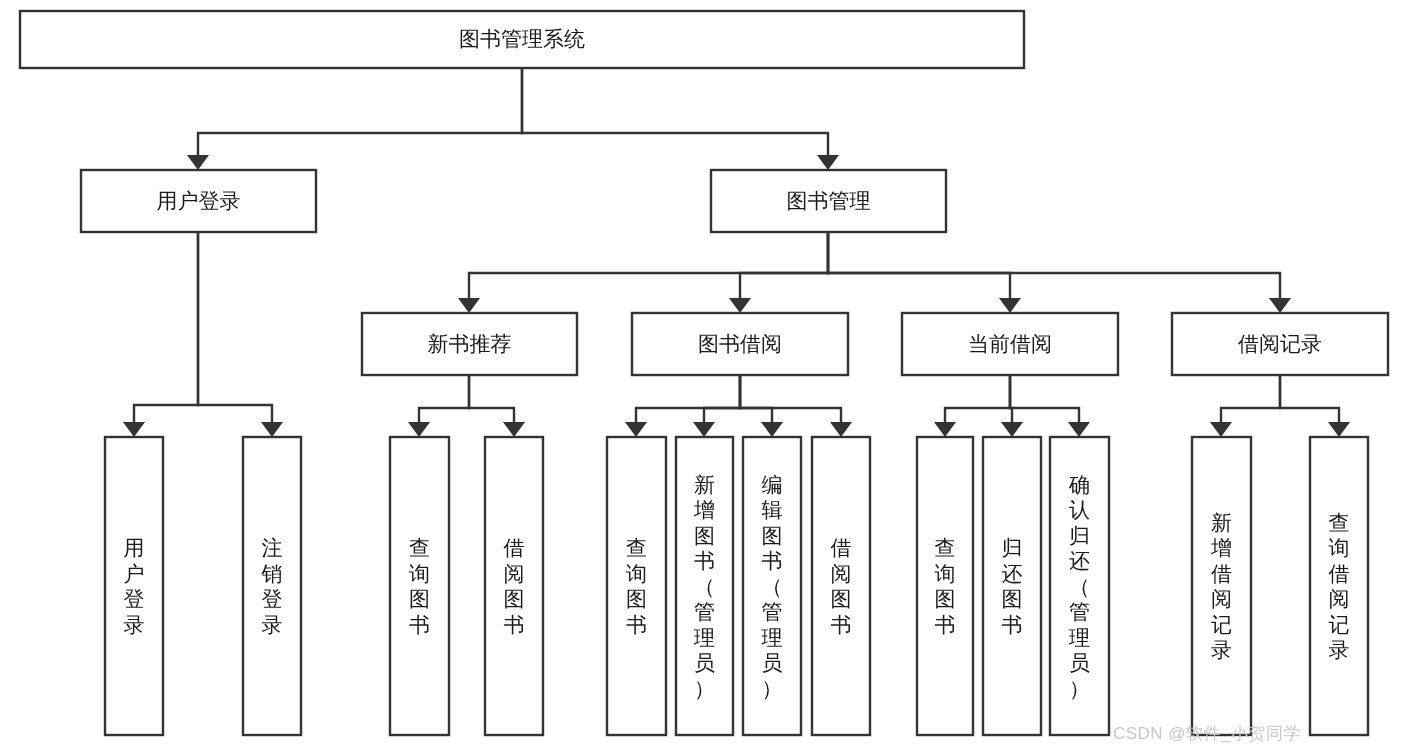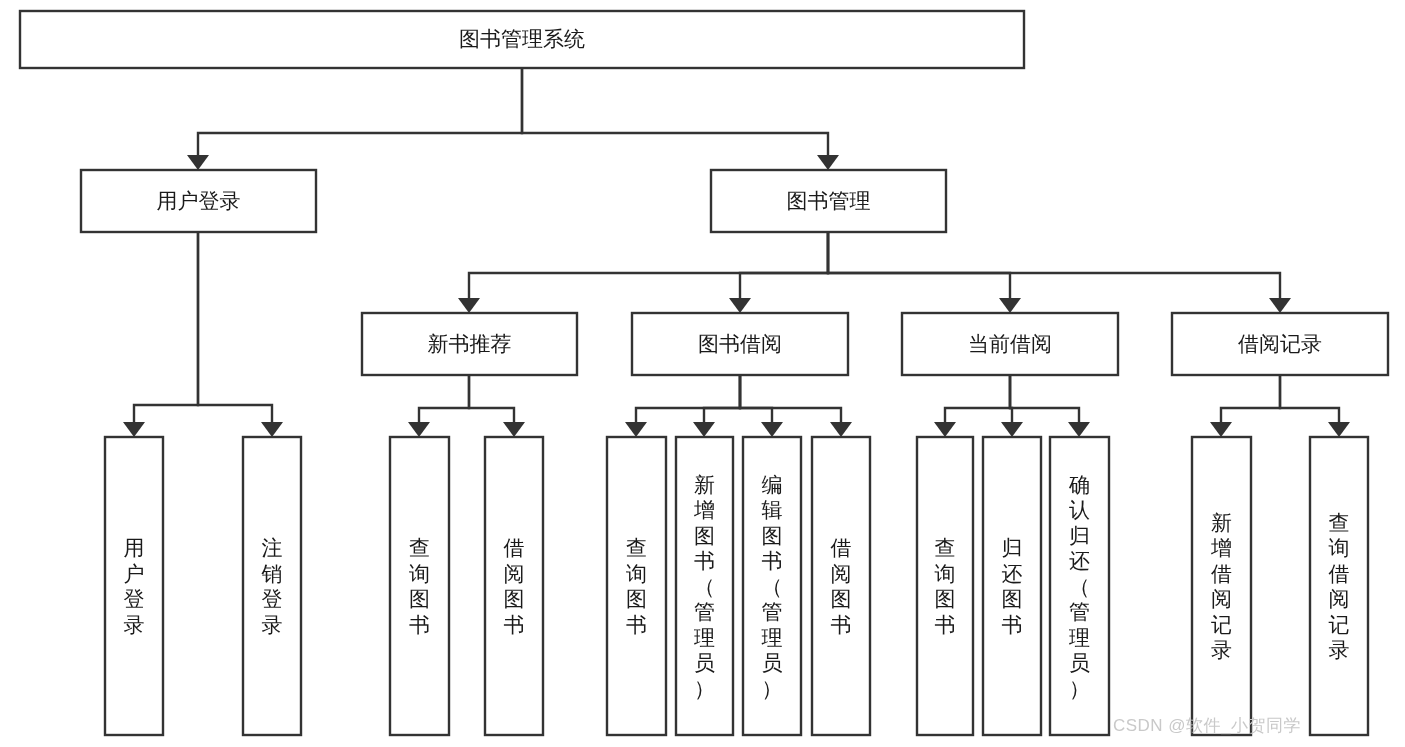--- a/index.html
+++ b/index.html
@@ -51,21 +51,21 @@
   }
   .node-label-v {
     font-family: "Liberation Sans", "DejaVu Sans", sans-serif;
     font-size: 21px;
     fill: #1a1a1a;
     text-anchor: middle;
   }
   .watermark {
     position: absolute;
     right: 8px;
-    bottom: 10px;
+    bottom: 2px;
     font-family: "Liberation Sans", "DejaVu Sans", sans-serif;
     font-size: 17px;
     color: #c9c9c9;
     letter-spacing: 0.5px;
     white-space: nowrap;
     pointer-events: none;
   }
 </style>
 </head>
 <body>

